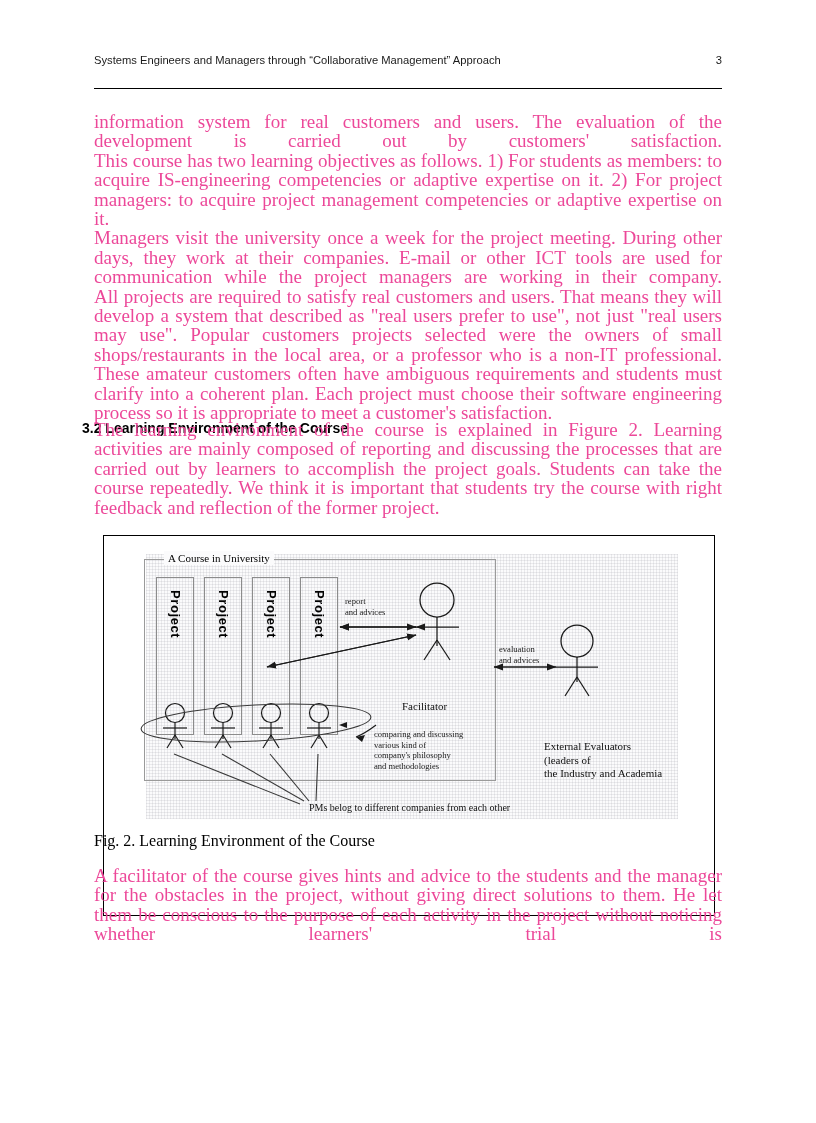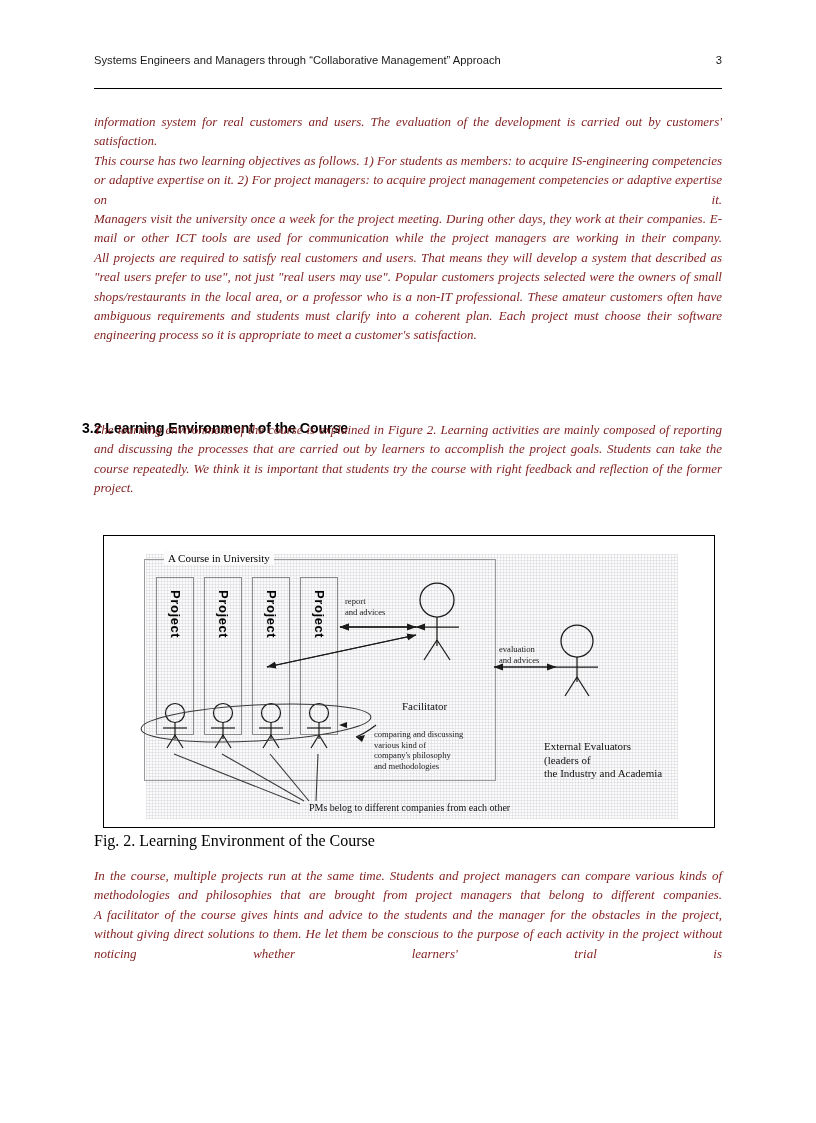--- a/index.html
+++ b/index.html
@@ -56,26 +56,25 @@
     height: 0;
     border-top: 1.3px solid #000;
   }
 
   
   .body-block {
     position: absolute;
     left: 94px;
     width: 628px;
     font-family: "Liberation Serif", serif;
-    font-size: 13px;
+    font-size: 19px;
     line-height: 19.4px;
     text-align: justify;
     text-justify: inter-word;
-    color: #7f1d1d;
-    font-style: italic;
+    color: #ec4899;
   }
   .body-block p {
     margin: 0;
     text-align: justify;
   }
   .body-block p.last-line-full {
     text-align-last: justify;
   }
 
   .section-heading {
@@ -88,21 +87,21 @@
     color: #000;
     margin-top: 19px;
   }
 
   
   .figure-box {
     position: absolute;
     left: 103px;
     top: 535px;
     width: 612px;
-    height: 293px;
+    height: 381px;
     border: 1.6px solid #000;
     background: #ffffff;
     box-sizing: border-box;
   }
   .shade {
     position: absolute;
     left: 42px;
     top: 18px;
     width: 532px;
     height: 265px;
@@ -330,17 +329,16 @@
     <div class="fig-text" style="left:270px; top:193px;">comparing and discussing
 various kind of
 company's philosophy
 and methodologies</div>
     <div class="fig-caption-in" style="left:205px; top:265px;">PMs belog to different companies from each other</div>
   </div>
 
   <div class="fig-caption">Fig. 2. Learning Environment of the Course</div>
 
   <div class="body-block" style="top:866px;">
-    <p class="last-line-full">In the course, multiple projects run at the same time. Students and project managers can compare various kinds of methodologies and philosophies that are brought from project managers that belong to different companies.</p>
     <p class="last-line-full">A facilitator of the course gives hints and advice to the students and the manager for the obstacles in the project, without giving direct solutions to them. He let them be conscious to the purpose of each activity in the project without noticing whether learners' trial is</p>
   </div>
 
 </div>
 
 </body></html>

